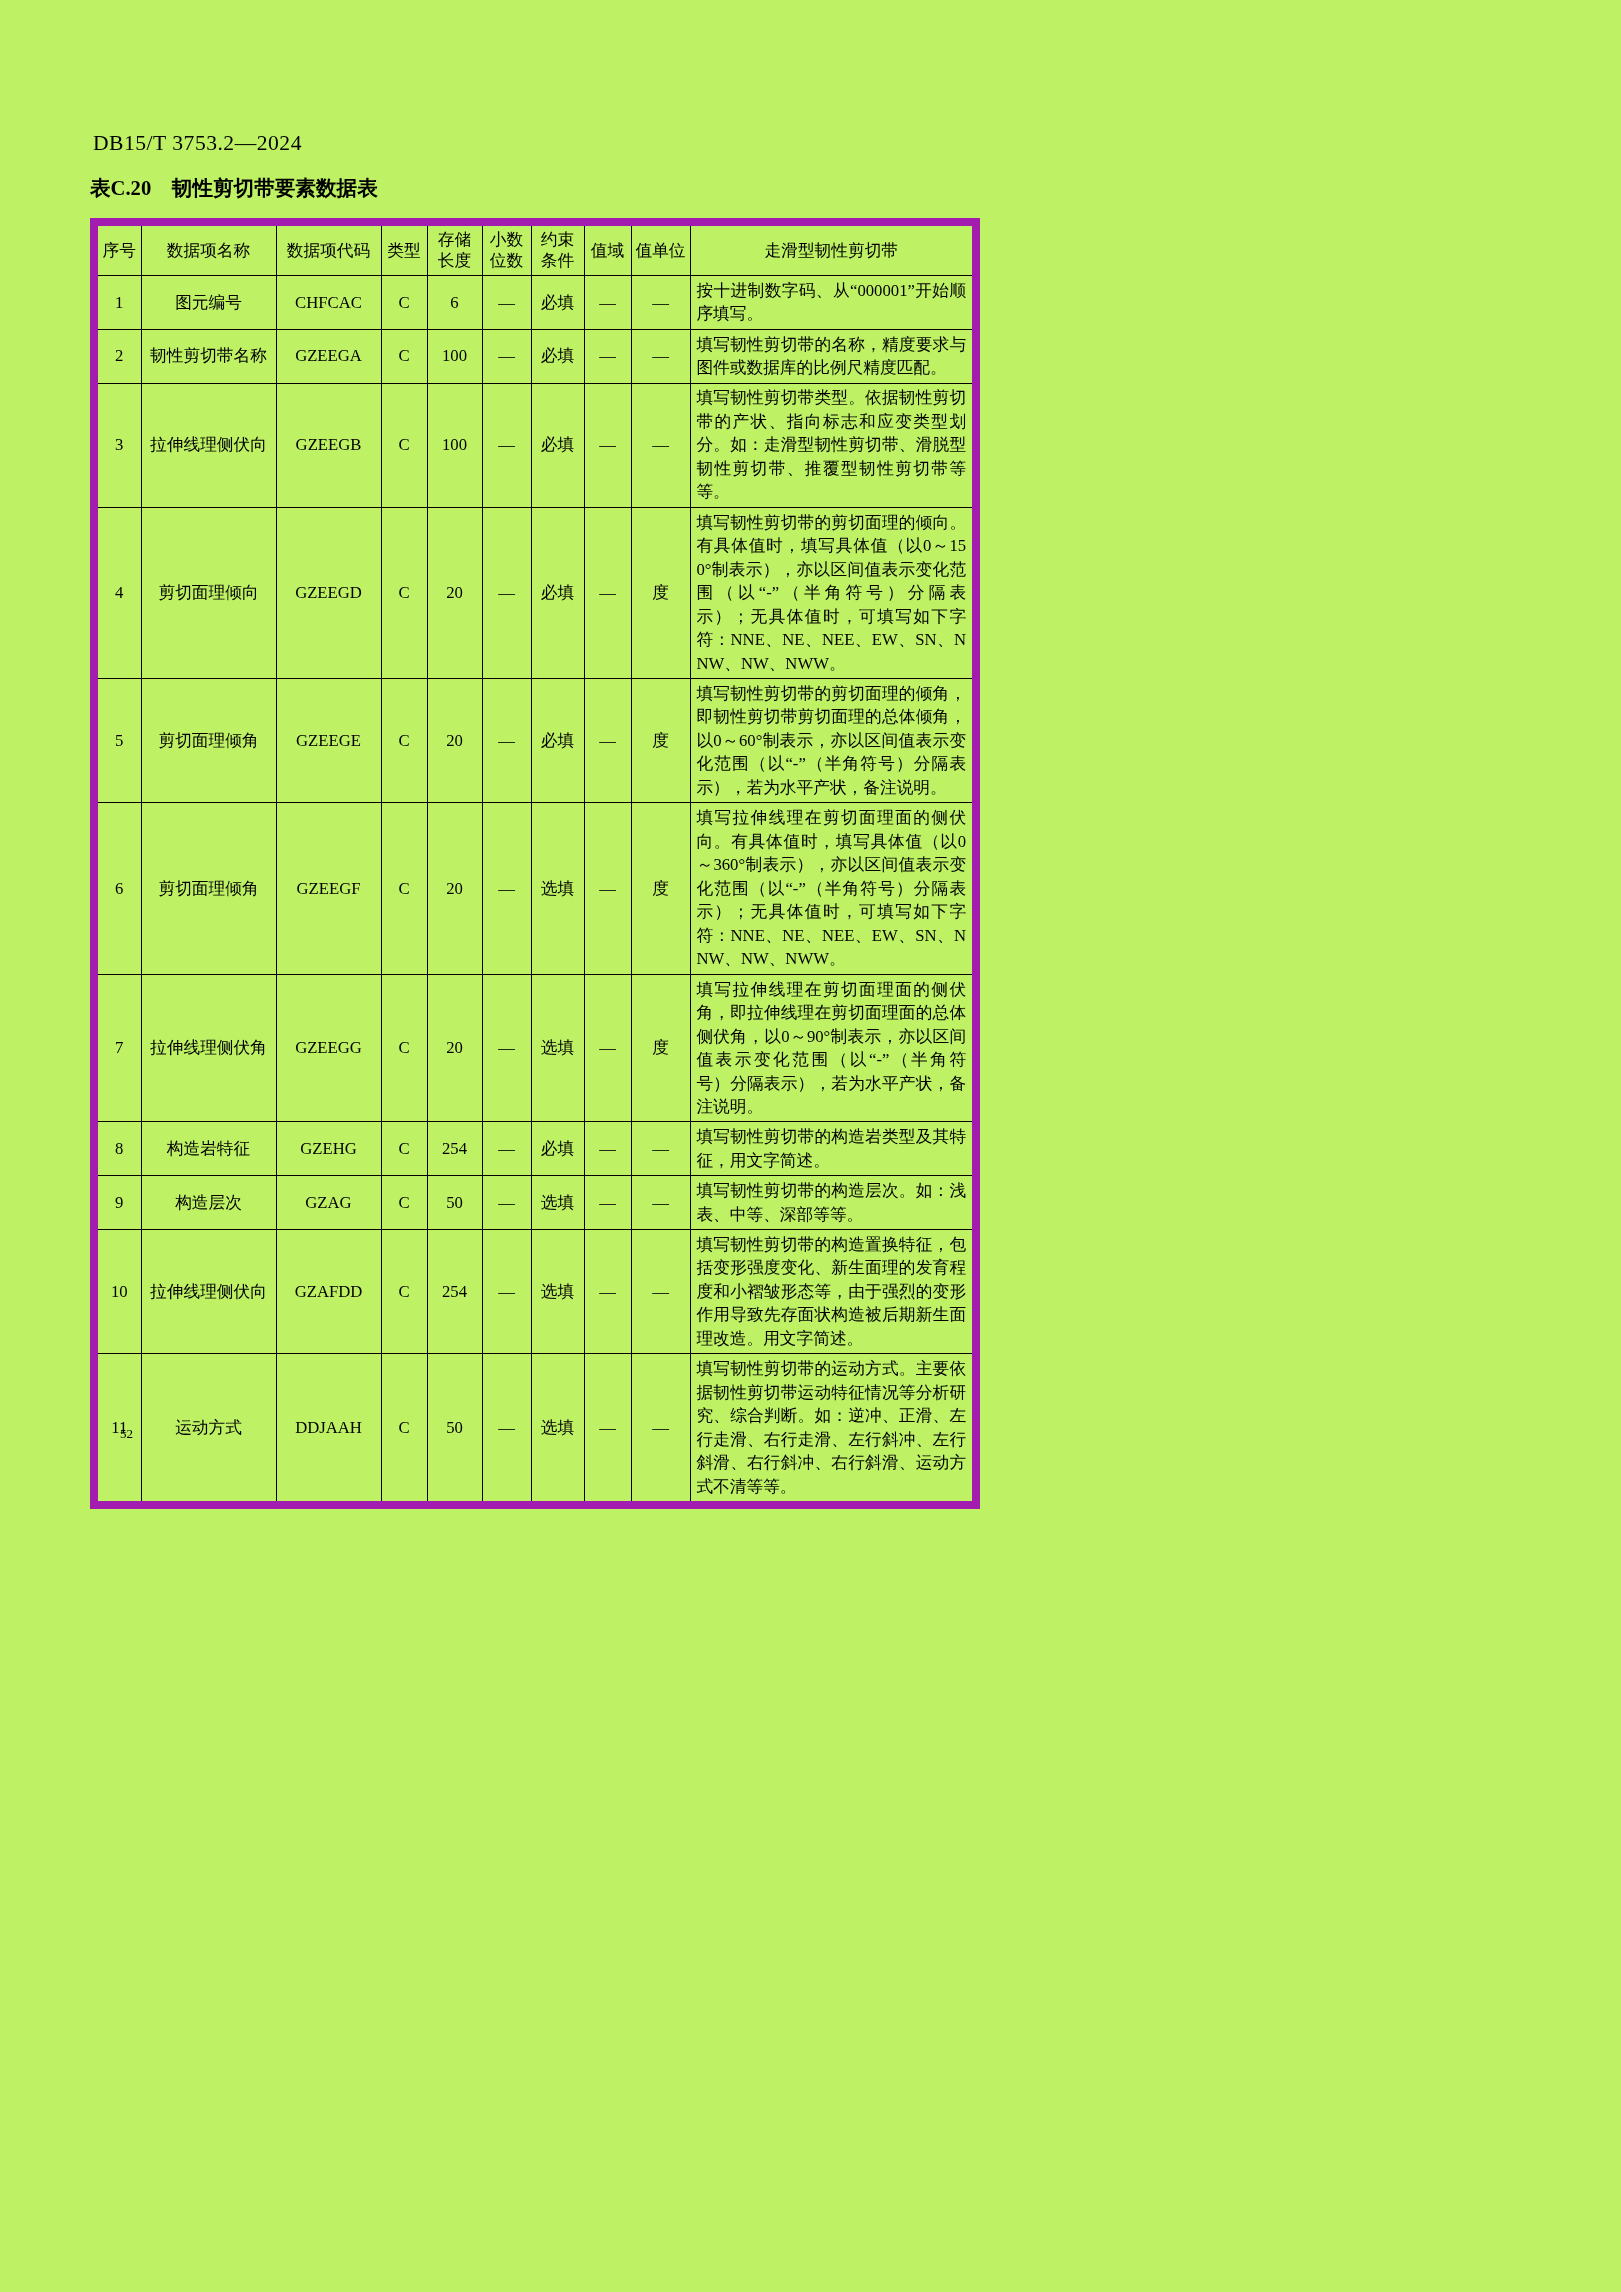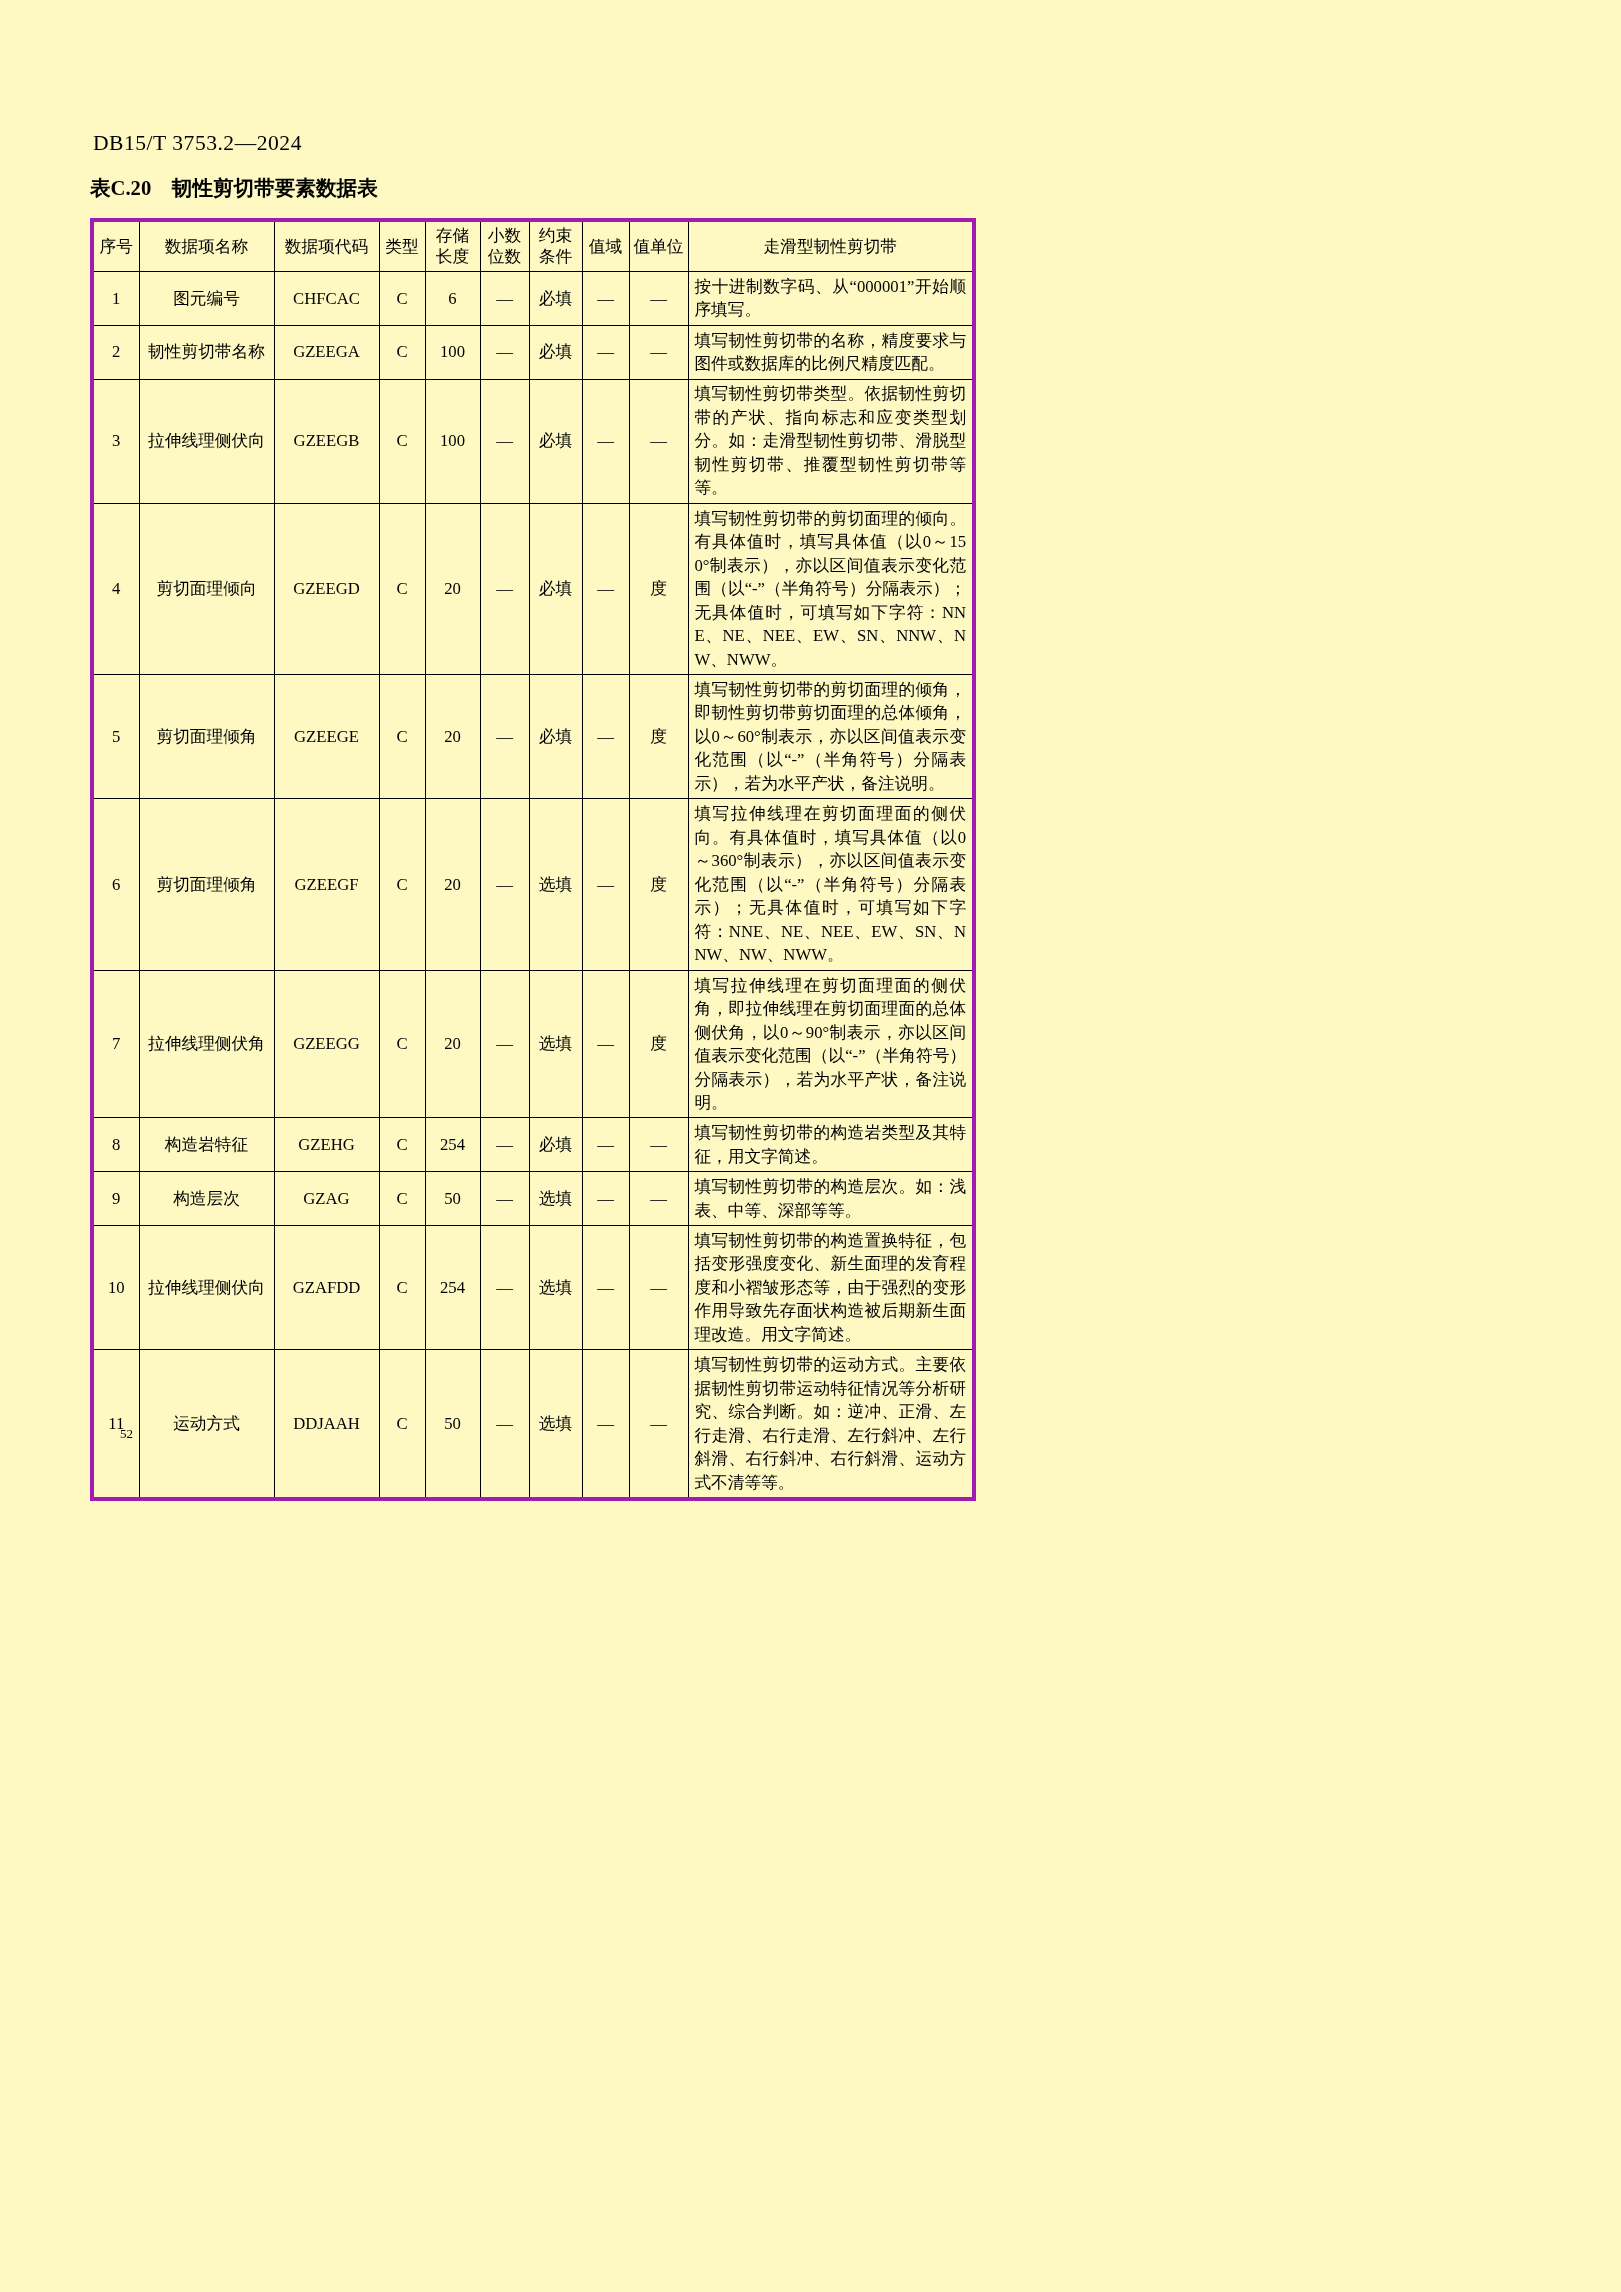--- a/index.html
+++ b/index.html
@@ -4,21 +4,21 @@
 <style>
   html, body {
     margin: 0;
     padding: 0;
     background: #ffffff;
   }
   .page {
     position: relative;
     width: 1621px;
     height: 2293px;
-    background: #fef9c3;
+    background: #bef264;
     font-family: "Liberation Serif", "DejaVu Serif", serif;
     color: #000000;
   }
   .doc-header {
     position: absolute;
     left: 93px;
     top: 131px;
     font-size: 21.6px;
     letter-spacing: 0.5px;
     white-space: nowrap;
@@ -31,21 +31,21 @@
     font-weight: bold;
     font-size: 20.6px;
   }
   table.data-table {
     position: absolute;
     left: 90px;
     top: 218px;
     width: 882px;
     border-collapse: collapse;
     table-layout: fixed;
-    border: 4px solid #a21caf;
+    border: 8px solid #a21caf;
     font-size: 16.7px;
     line-height: 23.5px;
   }
   table.data-table th,
   table.data-table td {
     border: 1px solid #000000;
     padding: 2.9px 2.9px;
     text-align: center;
     vertical-align: middle;
     font-weight: normal;

